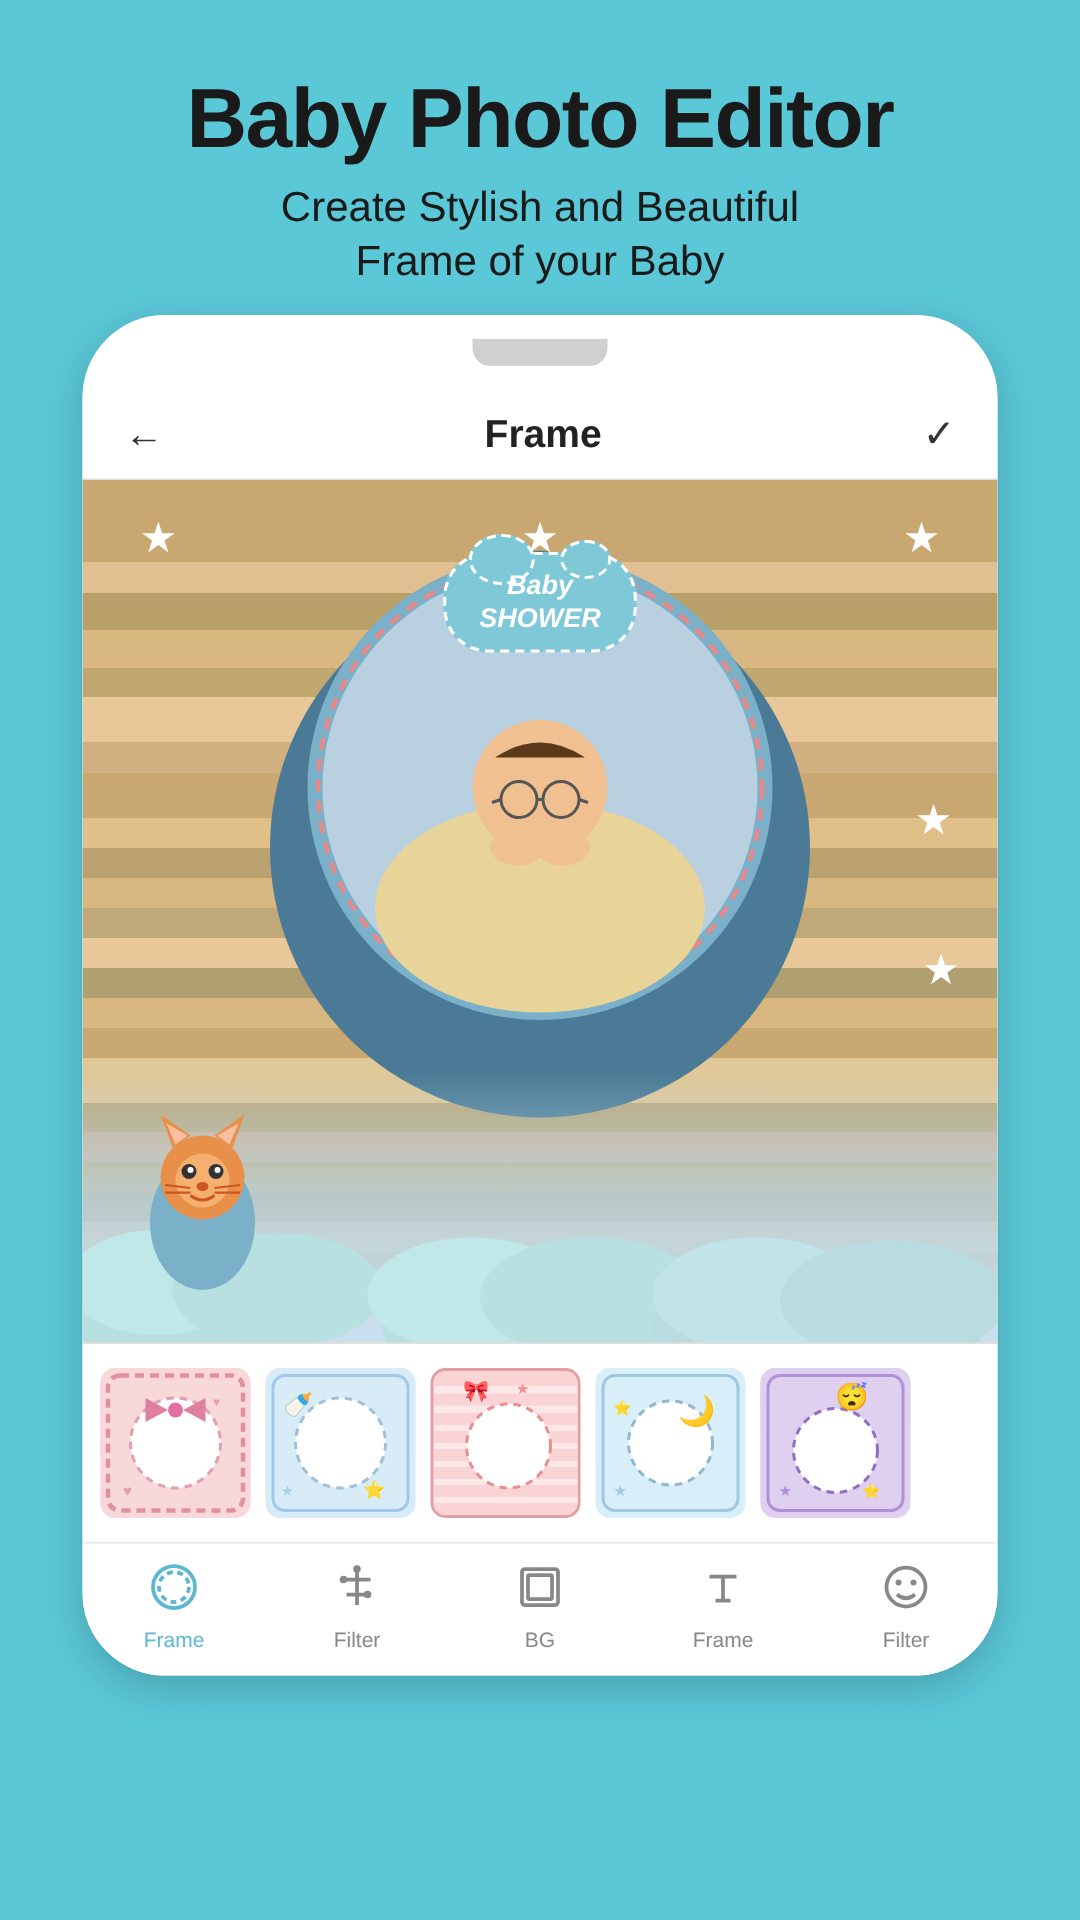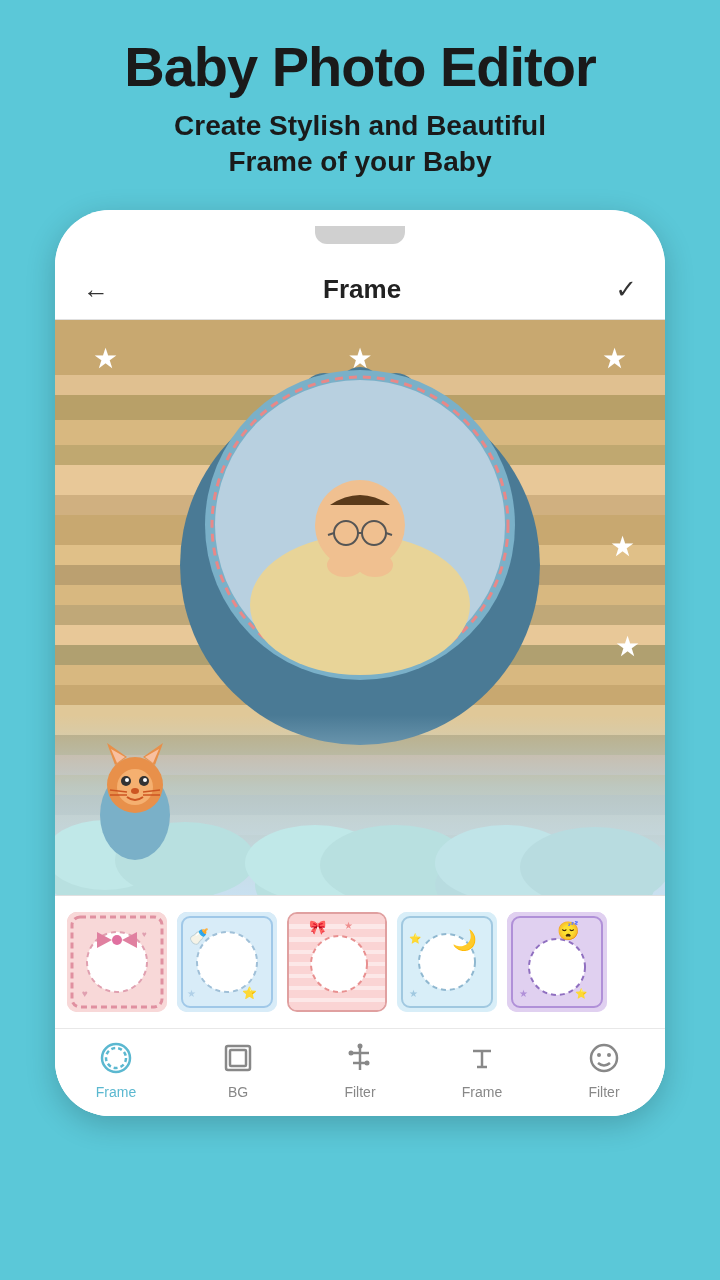--- a/index.html
+++ b/index.html
@@ -9,31 +9,32 @@
       background-color: #5bc8d8;
       font-family: 'Arial', sans-serif;
       overflow: hidden;
       position: relative;
     }
 
     
     .app-header {
       text-align: center;
       padding: 36px 40px 20px;
+      margin-top: 12px;
     }
     .app-title {
       font-size: 56px;
       font-weight: 900;
       color: #1a1a1a;
       line-height: 1.1;
       letter-spacing: -1px;
     }
     .app-subtitle {
       font-size: 28px;
-      font-weight: 700;
+      font-weight: 400;
       color: #1a1a1a;
       margin-top: 10px;
       line-height: 1.3;
     }
 
     
     .phone-container {
       position: absolute;
       top: 210px;
       left: 50%;
@@ -291,20 +292,28 @@
     <div class="photo-frame-area">
 
       <div class="frame-bg"></div>
 
       <span class="star" style="top:22px; left:38px;">★</span>
       <span class="star" style="top:22px; left:50%; transform:translateX(-50%);">★</span>
       <span class="star" style="top:22px; right:38px;">★</span>
       <span class="star" style="top:210px; right:30px;">★</span>
       <span class="star" style="top:310px; right:25px;">★</span>
 
+      <div class="cloud-tag">
+        <div class="cloud-shape">
+          <div class="cloud-text">
+            <span>Baby</span><br>
+            <span>SHOWER</span>
+          </div>
+        </div>
+      </div>
 
       <div class="scalloped-frame">
         <svg class="scalloped-svg" viewBox="0 0 400 400">
           <defs>
             <clipPath id="circleClip">
               <circle cx="200" cy="200" r="160"></circle>
             </clipPath>
           </defs>
 
           <g>
@@ -483,40 +492,40 @@
             <circle cx="17" cy="17" r="14" stroke-dasharray="0"></circle>
             <circle cx="17" cy="17" r="10" stroke-dasharray="4,3"></circle>
           </svg>
         </div>
         <span class="nav-label">Frame</span>
       </div>
 
       <div class="nav-item">
         <div class="nav-icon">
           <svg width="34" height="34" viewBox="0 0 34 34" fill="none" stroke="#888" stroke-width="2.5">
-            <rect x="5" y="5" width="24" height="24" rx="2"></rect>
-            <rect x="9" y="9" width="16" height="16" rx="1"></rect>
-          </svg>
-        </div>
-        <span class="nav-label">BG</span>
-      </div>
-
-      <div class="nav-item">
-        <div class="nav-icon">
-          <svg width="34" height="34" viewBox="0 0 34 34" fill="none" stroke="#888" stroke-width="2.5">
             <line x1="17" y1="5" x2="17" y2="29"></line>
             <line x1="8" y1="12" x2="26" y2="12"></line>
             <line x1="10" y1="22" x2="24" y2="22"></line>
             <circle cx="17" cy="5" r="2.5" fill="#888" stroke="none"></circle>
             <circle cx="8" cy="12" r="2.5" fill="#888" stroke="none"></circle>
             <circle cx="24" cy="22" r="2.5" fill="#888" stroke="none"></circle>
 
           </svg>
         </div>
         <span class="nav-label">Filter</span>
+      </div>
+
+      <div class="nav-item">
+        <div class="nav-icon">
+          <svg width="34" height="34" viewBox="0 0 34 34" fill="none" stroke="#888" stroke-width="2.5">
+            <rect x="5" y="5" width="24" height="24" rx="2"></rect>
+            <rect x="9" y="9" width="16" height="16" rx="1"></rect>
+          </svg>
+        </div>
+        <span class="nav-label">BG</span>
       </div>
 
       <div class="nav-item">
         <div class="nav-icon">
           <svg width="34" height="34" viewBox="0 0 34 34" fill="none" stroke="#888" stroke-width="2.5">
             <line x1="8" y1="10" x2="26" y2="10"></line>
             <line x1="17" y1="10" x2="17" y2="26"></line>
             <line x1="12" y1="26" x2="22" y2="26"></line>
           </svg>
         </div>

